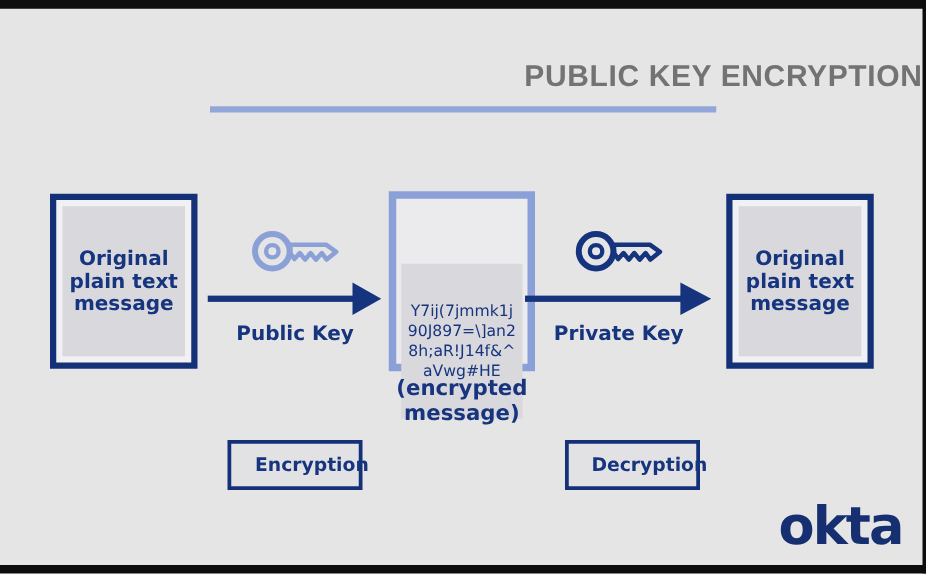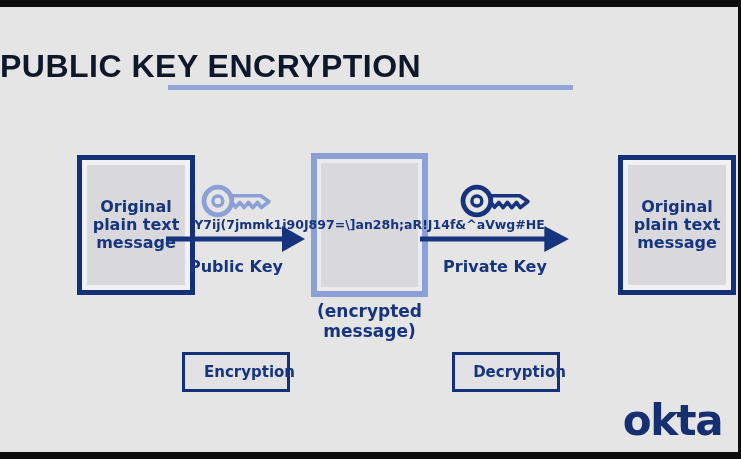--- a/index.html
+++ b/index.html
@@ -6,49 +6,49 @@
   .screen{
     position:relative;width:741px;height:459px;background:#e5e5e6;overflow:hidden;
     font-family:"DejaVu Sans",sans-serif;color:#16337d;
   }
   .black-bar{position:absolute;background:#0d0d0d;}
   .bar-top{top:0;left:0;width:100%;height:7px;}
   .bar-bottom{bottom:0;left:0;width:100%;height:7px;}
   .bar-right{top:0;right:0;width:3px;height:100%;}
 
   .page-title{
-    position:absolute;top:48px;left:0;width:738px;text-align:left;
-    font-family:"Liberation Sans",sans-serif;font-weight:bold;font-size:32px;
-    letter-spacing:0.5px;color:#0f172a;
+    position:absolute;top:48px;left:0;width:738px;text-align:right;
+    font-family:"Liberation Sans",sans-serif;font-weight:bold;font-size:24px;
+    letter-spacing:0.5px;color:#737373;
   }
   .title-underline{
     position:absolute;top:85px;left:168px;width:405px;height:5px;background:#93a6d9;
   }
 
   
   .msg-box{
     position:absolute;top:155px;width:118px;height:140px;box-sizing:border-box;
-    border:5px solid #143077;background:#f1f1f3;padding:5px;margin-left:37px;
+    border:5px solid #143077;background:#f1f1f3;padding:5px;
   }
   .msg-box-left{left:40px;}
   .msg-box-right{left:581px;}
   .msg-panel{
     width:100%;height:100%;background:#d8d8dd;display:flex;align-items:center;justify-content:center;
     text-align:center;font-weight:bold;font-size:16px;line-height:1.14;color:#17357e;
   }
 
   
   .enc-box{
     position:absolute;left:311px;top:153px;width:117px;height:144px;box-sizing:border-box;
     border:6px solid #8ba0d6;background:#ebebee;padding:4px;
   }
   .enc-panel{
-    width:100%;height:100%;background:#d8d8dd;display:flex;flex-direction:row;
-    align-items:center;justify-content:center;font-weight:bold;font-size:12.5px;
-    line-height:1.3;color:#17357e;white-space:nowrap;
+    width:100%;height:100%;background:#d8d8dd;display:flex;flex-direction:column;
+    align-items:center;justify-content:center;font-weight:normal;font-size:12.5px;
+    line-height:1.3;color:#17357e;white-space:nowrap;margin-top:48px;
   }
   .enc-caption{
     position:absolute;left:309px;top:302px;width:121px;text-align:center;
     font-weight:bold;font-size:17px;line-height:1.15;color:#17357e;
   }
 
   
   .flow-group{position:absolute;top:180px;}
   .flow-public{left:166px;width:140px;}
   .flow-private{left:420px;width:150px;}

